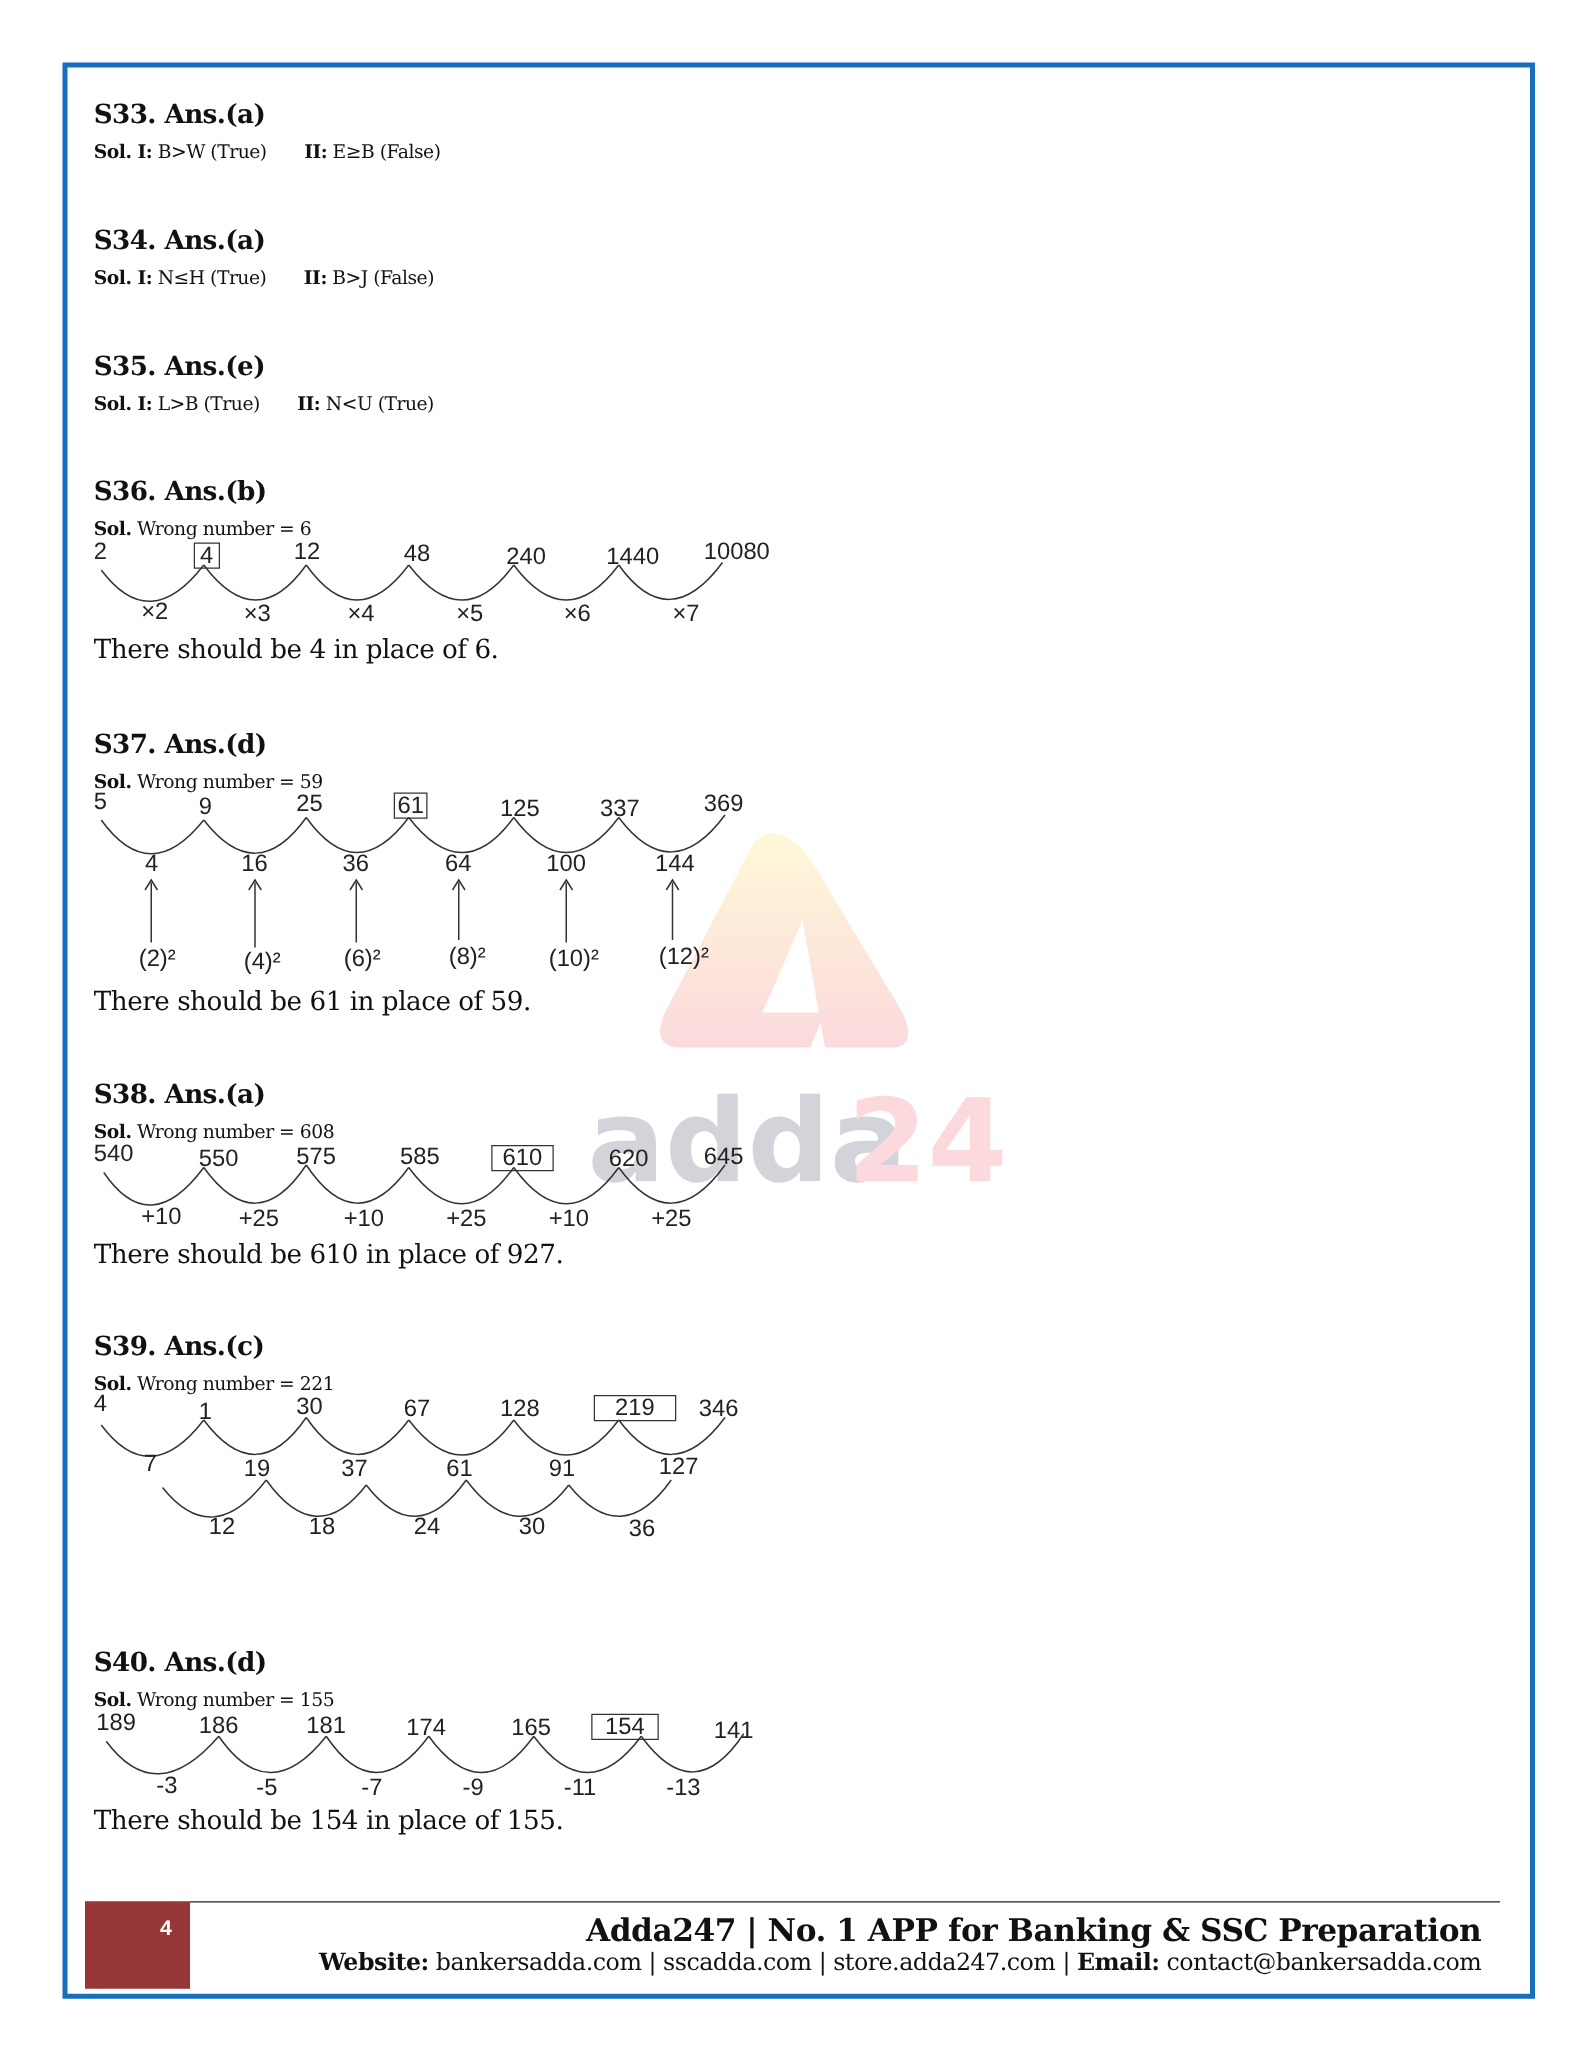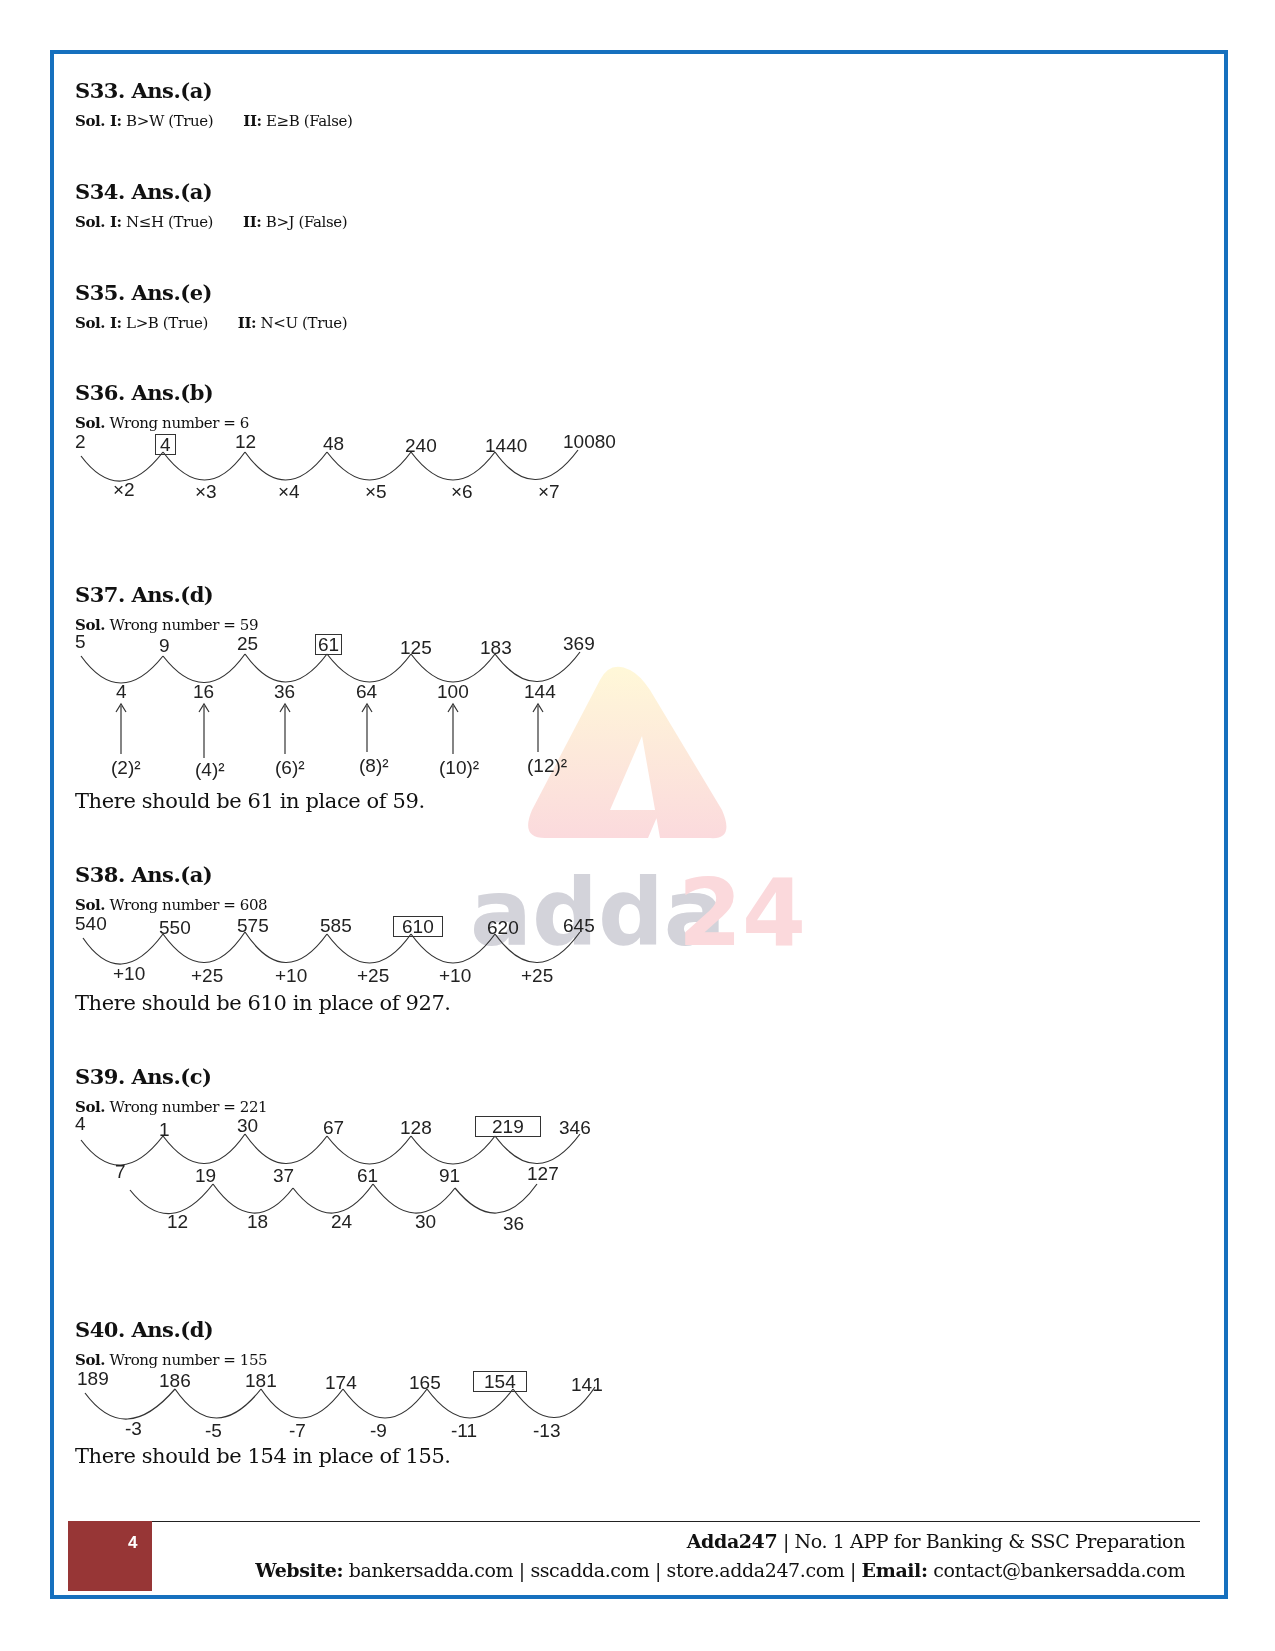--- a/index.html
+++ b/index.html
@@ -15,21 +15,21 @@
   .gap { display:inline-block; width:30px; }
   .note { font-size:21px; line-height:30px; white-space:nowrap; letter-spacing:-0.4px; }
   .diag { position:relative; width:560px; }
   .diag svg { position:absolute; left:0; top:0; overflow:visible; }
   .num { position:absolute; font-family:"Liberation Sans","DejaVu Sans",sans-serif; font-size:19px; color:#222; white-space:nowrap; line-height:1; }
   .boxed { border:1px solid #333; padding:0 4px; }
   .wm { position:absolute; left:470px; top:660px; width:340px; height:300px; pointer-events:none; }
   .footer-line { position:absolute; left:152px; top:1521px; width:1048px; height:1px; background:#222; }
   .page-box { position:absolute; left:68px; top:1521px; width:84px; height:70px; background:#973636; }
   .page-num { position:absolute; left:60px; top:12px; color:#fff; font-family:"Liberation Sans",sans-serif; font-weight:bold; font-size:17px; }
-  .foot1 { position:absolute; right:90px; top:1530px; font-size:19px; white-space:nowrap; letter-spacing:-0.4px; }
+  .foot1 { position:absolute; right:90px; top:1530px; font-size:25px; white-space:nowrap; letter-spacing:-0.4px;font-weight:bold; }
   .foot2 { position:absolute; right:90px; top:1559px; font-size:19px; white-space:nowrap; letter-spacing:-0.4px; }
 </style>
 </head>
 <body>
 
 <div class="frame"></div>
 
 <div class="wm">
   <svg width="340" height="300" viewBox="0 0 340 300">
     <defs>
@@ -88,20 +88,21 @@
       <span class="num" style="left:330px;top:-2px">240</span>
       <span class="num" style="left:410px;top:-2px">1440</span>
       <span class="num" style="left:488px;top:-6px">10080</span>
       <span class="num" style="left:38px;top:42px">×2</span>
       <span class="num" style="left:120px;top:44px">×3</span>
       <span class="num" style="left:203px;top:44px">×4</span>
       <span class="num" style="left:290px;top:44px">×5</span>
       <span class="num" style="left:376px;top:44px">×6</span>
       <span class="num" style="left:463px;top:44px">×7</span>
     </div>
+    <div class="note">There should be 4 in place of 6.</div>
   </div>
 
   <div class="sec" style="top:508px">
     <div class="q-title">S37. Ans.(d)</div>
     <div class="sol-line"><b>Sol.</b> <span>Wrong number = 59</span></div>
     <div class="diag" style="height:146px">
       <svg width="560" height="146">
         <g fill="none" stroke="#333" stroke-width="1.2">
           <path d="M6 16 Q45 70 88 16"></path>
             <path d="M88 16 Q130 70 170 14"></path>
@@ -121,21 +122,21 @@
             <path d="M373 72 L378 64 L383 72"></path>
           <line x1="463" y1="66" x2="463" y2="112"></line>
             <path d="M458 72 L463 64 L468 72"></path>
         </g>
       </svg>
       <span class="num" style="left:0;top:-8px">5</span>
       <span class="num" style="left:84px;top:-4px">9</span>
       <span class="num" style="left:162px;top:-6px">25</span>
       <span class="num boxed" style="left:240px;top:-6px;padding:0 2px">61</span>
       <span class="num" style="left:325px;top:-2px">125</span>
-      <span class="num" style="left:405px;top:-2px">183</span>
+      <span class="num" style="left:405px;top:-2px">337</span>
       <span class="num" style="left:488px;top:-6px">369</span>
       <span class="num" style="left:41px;top:42px">4</span>
       <span class="num" style="left:118px;top:42px">16</span>
       <span class="num" style="left:199px;top:42px">36</span>
       <span class="num" style="left:281px;top:42px">64</span>
       <span class="num" style="left:362px;top:42px">100</span>
       <span class="num" style="left:449px;top:42px">144</span>
       <span class="num" style="left:36px;top:118px">(2)²</span>
       <span class="num" style="left:120px;top:120px">(4)²</span>
       <span class="num" style="left:200px;top:118px">(6)²</span>

